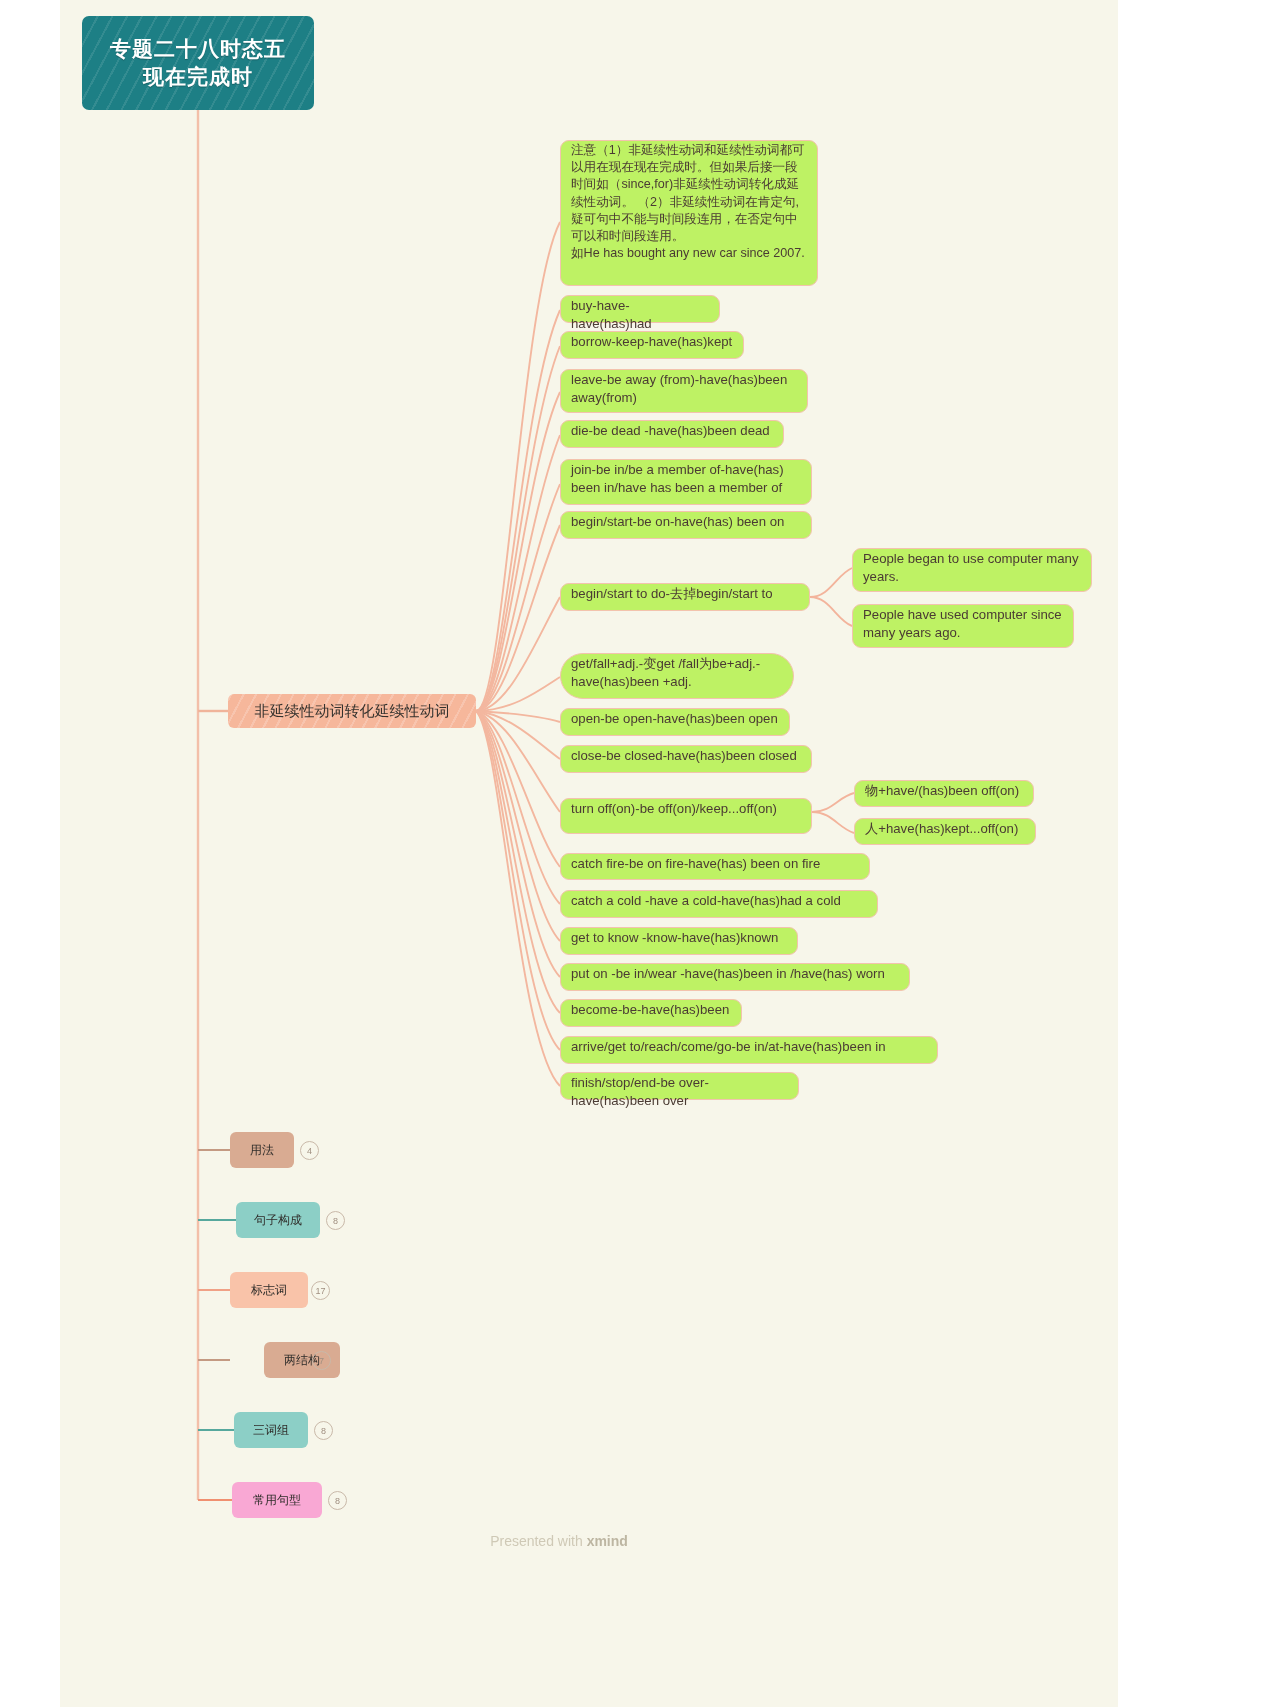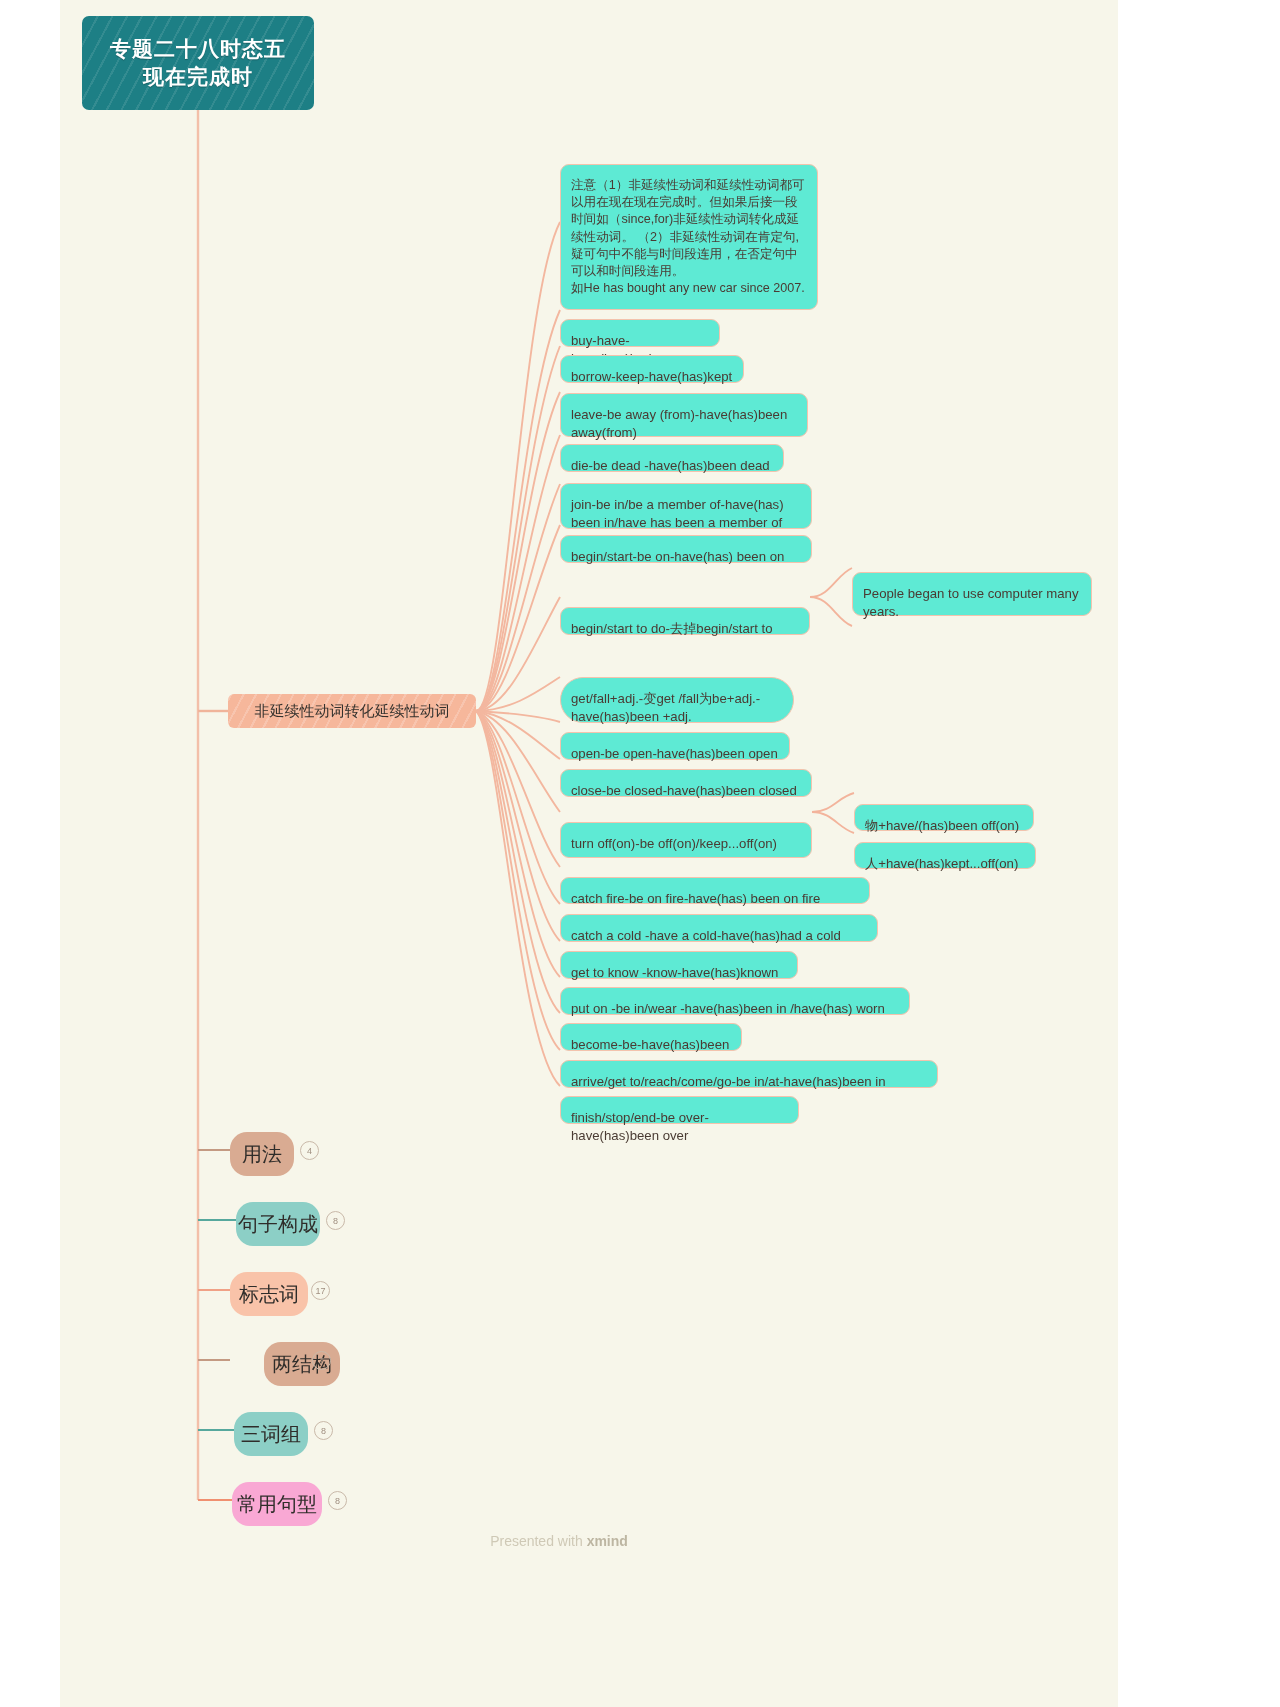--- a/index.html
+++ b/index.html
@@ -87,43 +87,42 @@
     background-image: repeating-linear-gradient(
         -62deg,
         rgba(255,255,255,.20) 0px,
         rgba(255,255,255,.20) 2px,
         rgba(255,255,255,0) 2px,
         rgba(255,255,255,0) 11px);
   }
 
   
   .card {
-    background: #5eead4;
+    background: #bef264;
     border: 1.4px solid #f3c3ad;
     border-radius: 9px;
     color: #4a3b33;
     font-size: 13.2px;
     line-height: 18px;
-    padding: 12px 9px 6px 10px;
+    padding: 1px 9px 6px 10px;
     box-sizing: border-box;
-    margin-top: 24px;
   }
   .card.note {
     font-size: 12.6px;
     line-height: 17.2px;
   }
 
   
   .topic {
-    height: 44px;
-    border-radius: 17px;
+    height: 36px;
+    border-radius: 6px;
     display: flex;
     align-items: center;
     justify-content: center;
-    font-size: 20px;
+    font-size: 12px;
     color: #2f2d2a;
     background-image: repeating-linear-gradient(
         -62deg,
         rgba(255,255,255,.22) 0px,
         rgba(255,255,255,.22) 2px,
         rgba(255,255,255,0) 2px,
         rgba(255,255,255,0) 11px);
   }
   .topic.brown { background: #d9ab92; }
   .topic.teal  { background: #8ccfc6; }
@@ -256,20 +255,21 @@
   <div class="node card" style="left:560px; top:963px; width:350px; height:28px;">put on -be in/wear -have(has)been in /have(has) worn</div>
 
   <div class="node card" style="left:560px; top:999px; width:182px; height:28px;">become-be-have(has)been</div>
 
   <div class="node card" style="left:560px; top:1036px; width:378px; height:28px;">arrive/get to/reach/come/go-be in/at-have(has)been in</div>
 
   <div class="node card" style="left:560px; top:1072px; width:239px; height:28px;">finish/stop/end-be over-have(has)been over</div>
 
   <div class="node card" style="left:852px; top:548px; width:240px; height:44px;">People began to use computer many years.</div>
 
+  <div class="node card" style="left:852px; top:604px; width:222px; height:44px;">People have used computer since many years ago.</div>
 
   <div class="node card" style="left:854px; top:780px; width:180px; height:27px;">物+have/(has)been off(on)</div>
 
   <div class="node card" style="left:854px; top:818px; width:182px; height:27px;">人+have(has)kept...off(on)</div>
 
   <div class="node topic brown" style="left:230px; top:1132px; width:64px;">
     <span>用法</span>
   </div>
   <div class="badge" style="left:300px; top:1141px;">4</div>
 

